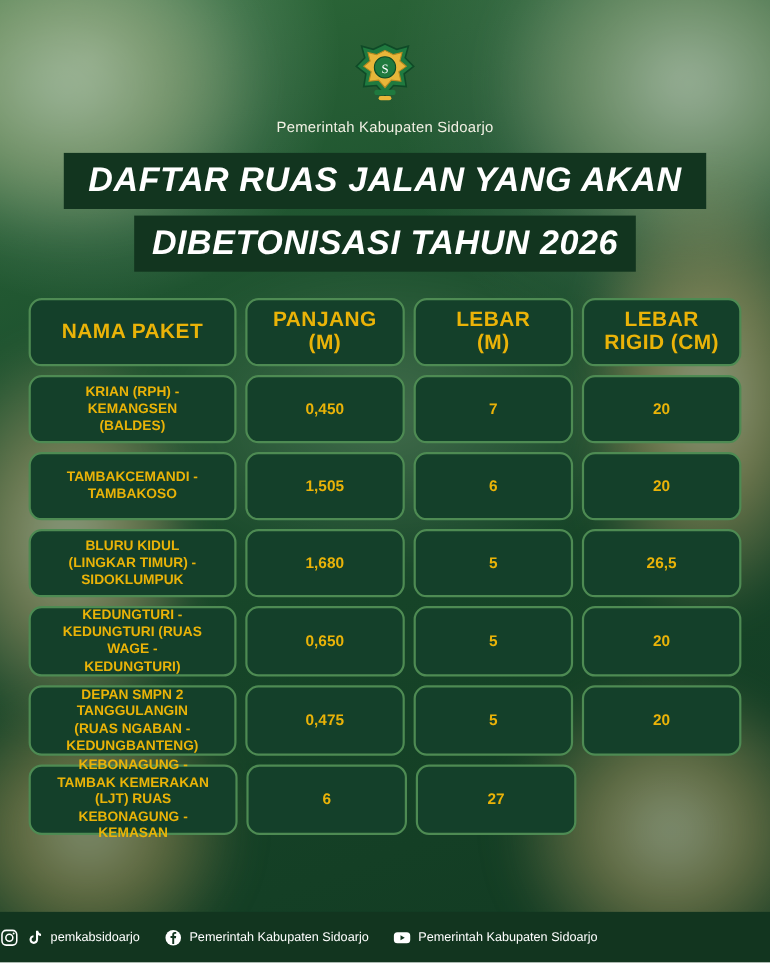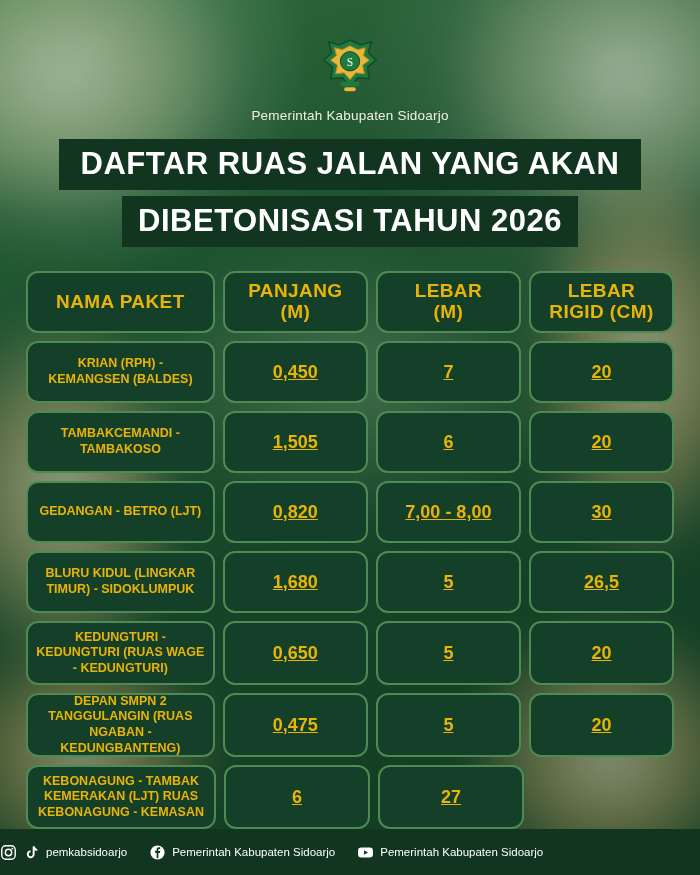--- a/index.html
+++ b/index.html
@@ -41,21 +41,21 @@
   .logo-wrap { padding-top: 38px; display: flex; justify-content: center; }
   .logo { width: 58px; height: 62px; }
   .gov-line {
     margin-top: 8px;
     text-align: center;
     color: #f2f0e4;
     font-size: 13.5px;
     letter-spacing: .2px;
   }
 
-  .title-block { margin-top: 16px; text-align: center; }
+  .title-block { margin-top: 16px; text-align: center; font-style: italic; }
   .title-line {
     display: inline-block;
     background: #12351f;
     color: #ffffff;
     font-size: 31px;
     font-weight: bold;
     letter-spacing: .5px;
     line-height: 1;
     padding: 9px 16px 11px 16px;
   }
@@ -74,22 +74,22 @@
     align-items: center;
     justify-content: center;
     text-align: center;
     font-weight: bold;
   }
   .head .cell { height: 62px; font-size: 19px; letter-spacing: .4px; line-height: 1.1; }
   .c-name  { width: 190px; }
   .c-panj  { width: 146px; }
   .c-lebar { width: 146px; }
   .c-rigid { width: 146px; }
-  .body .cell { height: 62px; font-size: 12.5px; line-height: 1.25; padding: 0 8px; }
-  .body .c-panj, .body .c-lebar, .body .c-rigid { font-size: 18px; text-decoration: underline; }
+  .body .cell { height: 62px; font-size: 12.5px; line-height: 1.25; padding: 0 24px; }
+  .body .c-panj, .body .c-lebar, .body .c-rigid { font-size: 14px; }
   .body .row.tall .cell { height: 64px; }
 
   
   .footer {
     position: absolute;
     left: 0; right: 0; bottom: 0;
     height: 46px;
     background: #12351f;
     display: flex;
     align-items: center;
@@ -168,26 +168,20 @@
           <div class="cell c-rigid">20</div>
         </div>
 
         <div class="row">
           <div class="cell c-name">TAMBAKCEMANDI - TAMBAKOSO</div>
           <div class="cell c-panj">1,505</div>
           <div class="cell c-lebar">6</div>
           <div class="cell c-rigid">20</div>
         </div>
 
-        <div class="row">
-          <div class="cell c-name">GEDANGAN - BETRO (LJT)</div>
-          <div class="cell c-panj">0,820</div>
-          <div class="cell c-lebar">7,00 - 8,00</div>
-          <div class="cell c-rigid">30</div>
-        </div>
 
         <div class="row">
           <div class="cell c-name">BLURU KIDUL (LINGKAR TIMUR) - SIDOKLUMPUK</div>
           <div class="cell c-panj">1,680</div>
           <div class="cell c-lebar">5</div>
           <div class="cell c-rigid">26,5</div>
         </div>
 
         <div class="row tall">
           <div class="cell c-name">KEDUNGTURI - KEDUNGTURI (RUAS WAGE - KEDUNGTURI)</div>

